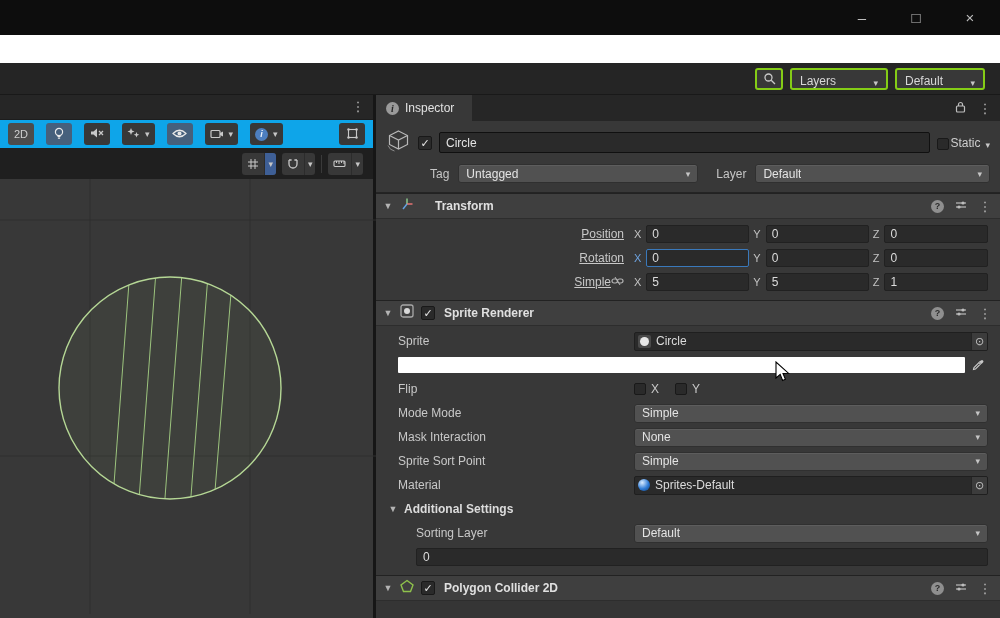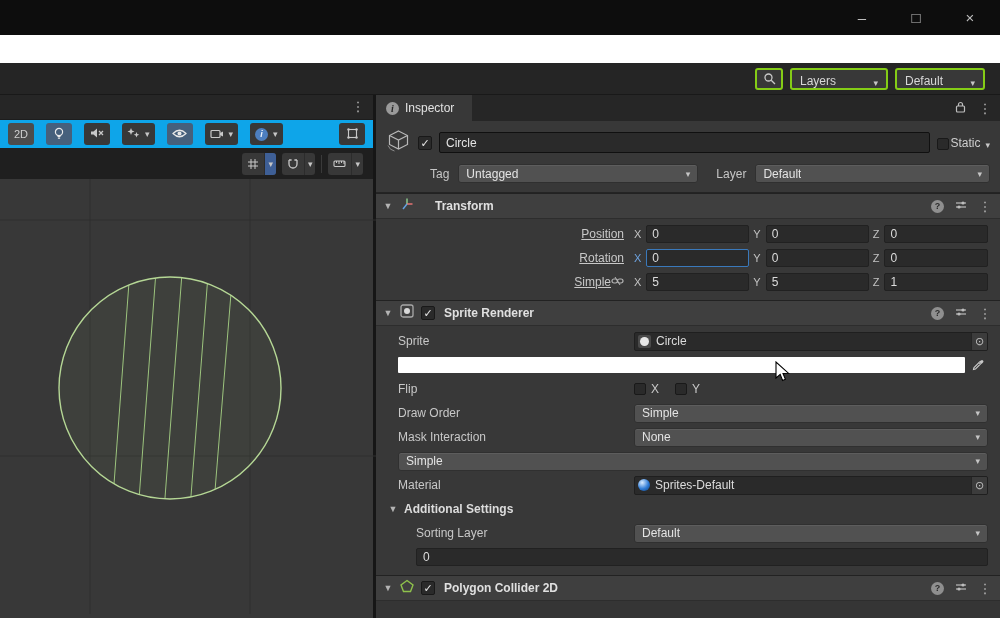--- a/index.html
+++ b/index.html
@@ -471,40 +471,41 @@
               <span>X</span>
             </div>
             <div class="flip-group">
               <span class="checkbox small"></span>
               <span>Y</span>
             </div>
           </div>
         </div>
 
         <div class="p-row">
-          <span class="p-label">Draw Order</span>
+          <span class="p-label">Mode Mode</span>
           <div class="p-value">
             <div class="dropdown" style="flex:1">
               <span class="dd-text">Simple</span>
               <span class="caret">▾</span>
             </div>
           </div>
         </div>
 
         <div class="p-row">
           <span class="p-label">Mask Interaction</span>
           <div class="p-value">
             <div class="dropdown" style="flex:1">
               <span class="dd-text">None</span>
               <span class="caret">▾</span>
             </div>
           </div>
         </div>
 
         <div class="p-row">
+          <span class="p-label">Sprite Sort Point</span>
           <div class="p-value">
             <div class="dropdown" style="flex:1">
               <span class="dd-text">Simple</span>
               <span class="caret">▾</span>
             </div>
           </div>
         </div>
 
         <div class="p-row">
           <span class="p-label">Material</span>

